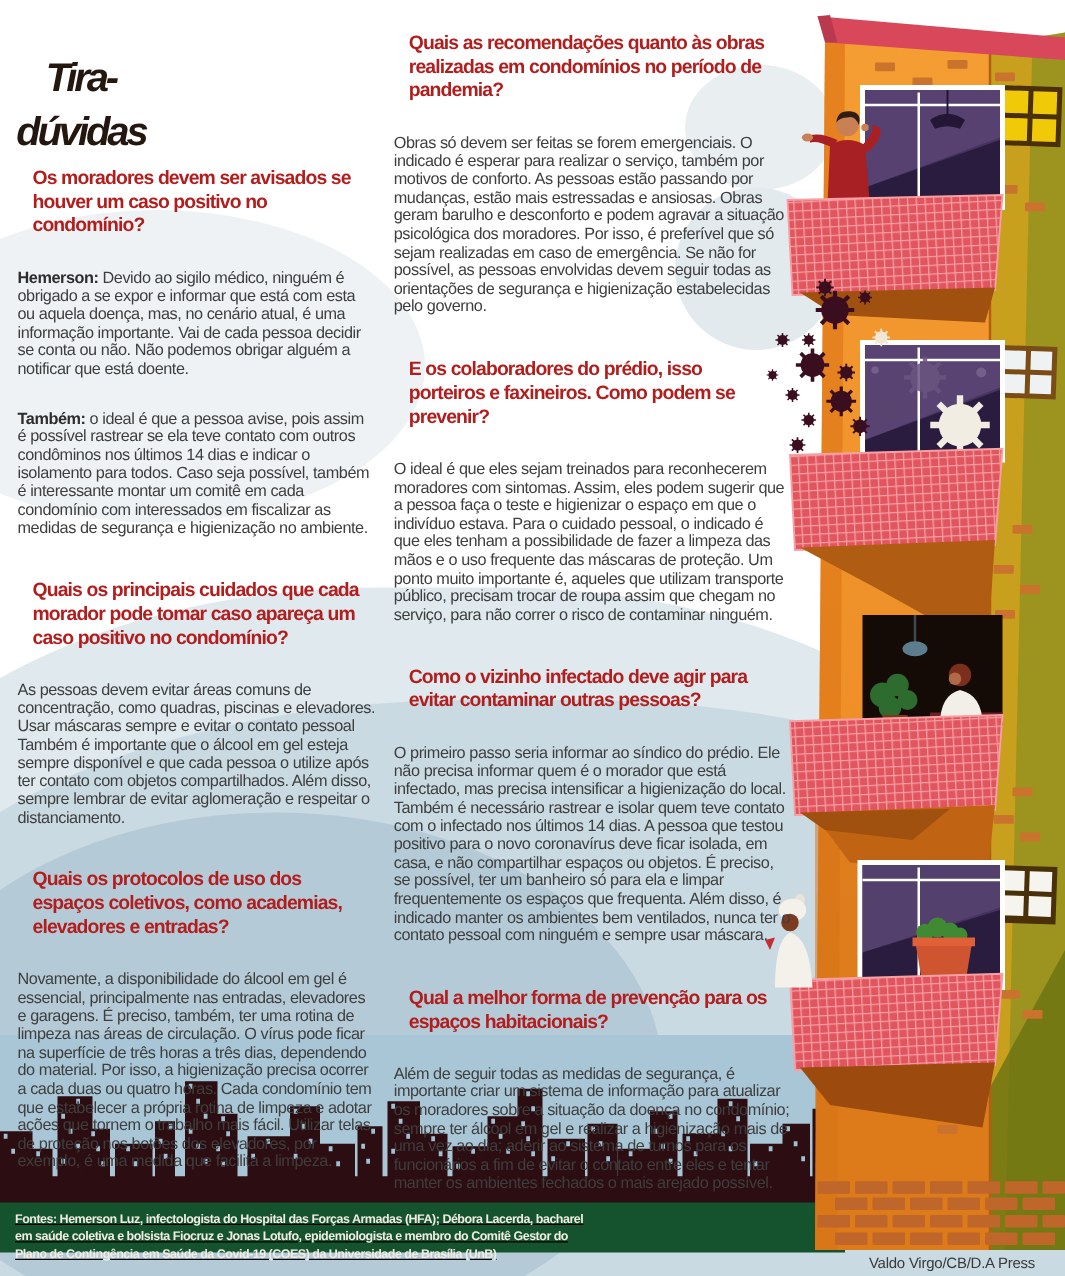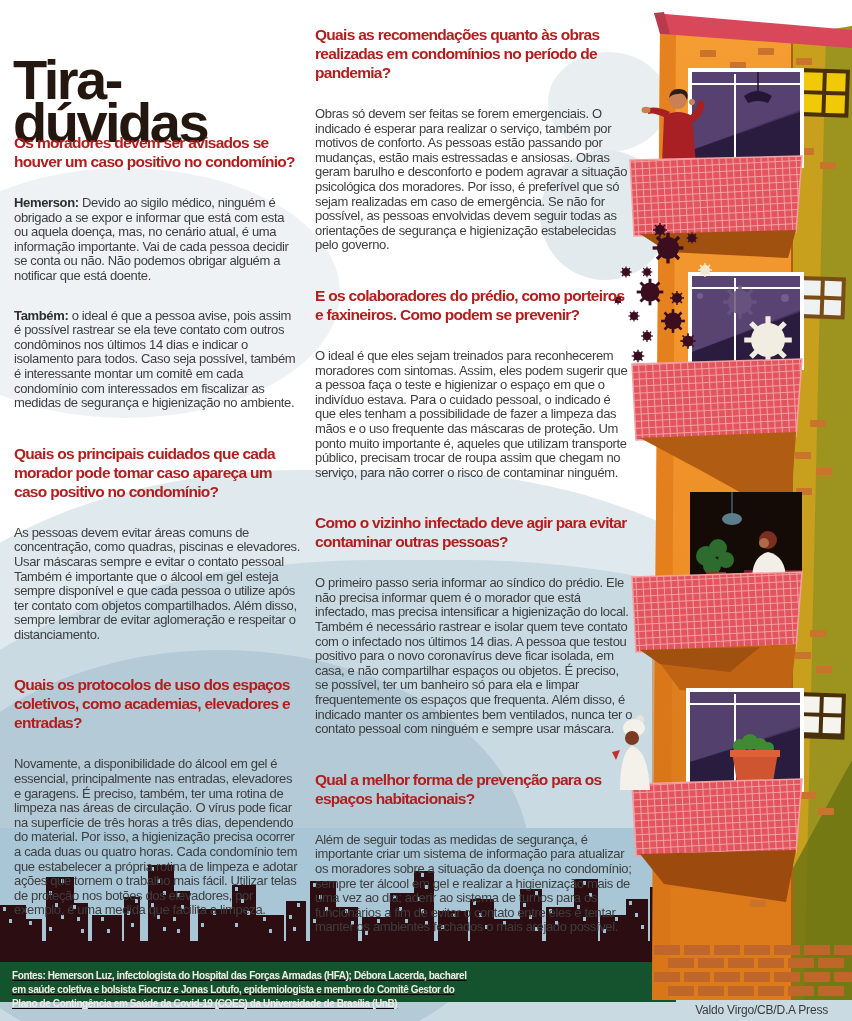--- a/index.html
+++ b/index.html
@@ -12,26 +12,26 @@
   .wave1{left:-140px;top:470px;width:980px;height:600px;border-radius:45%;background:#dfe9ee;}
   .wave2{left:-120px;top:560px;width:1080px;height:560px;border-radius:46%;background:#c9dae3;}
   .wave3{left:-90px;top:650px;width:620px;height:420px;border-radius:50%;background:#b4cad7;}
   .sky{left:0;top:828px;width:852px;height:136px;background:#a9c6d6;}
   #skyline{position:absolute;left:0;top:853px;z-index:1;}
   .footerbar{position:absolute;left:0;top:962px;width:676px;height:40px;background:#14532d;z-index:2;text-decoration:underline;}
   .footerbar p{margin:0;padding:7px 200px 0 12px;font-size:10px;font-weight:bold;letter-spacing:-0.4px;
                line-height:14px;color:#f1ece3;}
   .credit{position:absolute;top:1003px;right:24px;z-index:2;font-size:12px;color:#3a3a3a;letter-spacing:-0.2px;}
   #building{position:absolute;left:610px;top:0;width:242px;height:1000px;z-index:3;}
-  .title{position:absolute;left:13px;top:20px;z-index:4;font-size:56px;line-height:43px;font-weight:900;
-         letter-spacing:-2.5px;color:#241710;}
+  .title{position:absolute;left:13px;top:20px;z-index:4;font-size:32px;line-height:43px;font-weight:900;
+         font-style:italic;letter-spacing:-2.5px;color:#241710;text-align:center;}
   .col{position:absolute;z-index:4;}
   #col-left{left:14px;top:133px;width:287px;}
   #col-right{left:315px;top:25px;width:318px;}
-  .q{margin:33px 0 0;font-size:15.5px;line-height:19px;font-weight:bold;color:#b21e1e;letter-spacing:-0.7px;}
+  .q{margin:33px 12px 0;font-size:15.5px;line-height:19px;font-weight:bold;color:#b21e1e;letter-spacing:-0.7px;}
   section:first-child .q{margin-top:0;}
   .a{margin:25px 0 0;font-size:13px;line-height:14.6px;color:#3e3e3e;letter-spacing:-0.35px;}
   .spk{color:#2d2d2d;text-align:center;}
 </style>
 </head>
 <body>
 
 <div class="bg cloud1"></div>
 <div class="bg cloud2"></div>
 <div class="bg cloud3"></div>
@@ -195,21 +195,21 @@
     <p class="a">Novamente, a disponibilidade do álcool em gel é essencial, principalmente nas entradas, elevadores e garagens. É preciso, também, ter uma rotina de limpeza nas áreas de circulação. O vírus pode ficar na superfície de três horas a três dias, dependendo do material. Por isso, a higienização precisa ocorrer a cada duas ou quatro horas. Cada condomínio tem que estabelecer a própria rotina de limpeza e adotar ações que tornem o trabalho mais fácil. Utilizar telas de proteção nos botões dos elevadores, por exemplo, é uma medida que facilita a limpeza.</p>
   </section>
 </div>
 
 <div class="col" id="col-right">
   <section>
     <h2 class="q">Quais as recomendações quanto às obras realizadas em condomínios no período de pandemia?</h2>
     <p class="a">Obras só devem ser feitas se forem emergenciais. O indicado é esperar para realizar o serviço, também por motivos de conforto. As pessoas estão passando por mudanças, estão mais estressadas e ansiosas. Obras geram barulho e desconforto e podem agravar a situação psicológica dos moradores. Por isso, é preferível que só sejam realizadas em caso de emergência. Se não for possível, as pessoas envolvidas devem seguir todas as orientações de segurança e higienização estabelecidas pelo governo.</p>
   </section>
   <section>
-    <h2 class="q">E os colaboradores do prédio, como porteiros e faxineiros. Como podem se prevenir?</h2>
+    <h2 class="q">E os colaboradores do prédio, isso porteiros e faxineiros. Como podem se prevenir?</h2>
     <p class="a">O ideal é que eles sejam treinados para reconhecerem moradores com sintomas. Assim, eles podem sugerir que a pessoa faça o teste e higienizar o espaço em que o indivíduo estava. Para o cuidado pessoal, o indicado é que eles tenham a possibilidade de fazer a limpeza das mãos e o uso frequente das máscaras de proteção. Um ponto muito importante é, aqueles que utilizam transporte público, precisam trocar de roupa assim que chegam no serviço, para não correr o risco de contaminar ninguém.</p>
   </section>
   <section>
     <h2 class="q">Como o vizinho infectado deve agir para evitar contaminar outras pessoas?</h2>
     <p class="a">O primeiro passo seria informar ao síndico do prédio. Ele não precisa informar quem é o morador que está infectado, mas precisa intensificar a higienização do local. Também é necessário rastrear e isolar quem teve contato com o infectado nos últimos 14 dias. A pessoa que testou positivo para o novo coronavírus deve ficar isolada, em casa, e não compartilhar espaços ou objetos. É preciso, se possível, ter um banheiro só para ela e limpar frequentemente os espaços que frequenta. Além disso, é indicado manter os ambientes bem ventilados, nunca ter o contato pessoal com ninguém e sempre usar máscara.</p>
   </section>
   <section>
     <h2 class="q">Qual a melhor forma de prevenção para os espaços habitacionais?</h2>
     <p class="a">Além de seguir todas as medidas de segurança, é importante criar um sistema de informação para atualizar os moradores sobre a situação da doença no condomínio; sempre ter álcool em gel e realizar a higienização mais de uma vez ao dia; aderir ao sistema de turnos para os funcionários a fim de evitar o contato entre eles e tentar manter os ambientes fechados o mais arejado possível.</p>
   </section>

